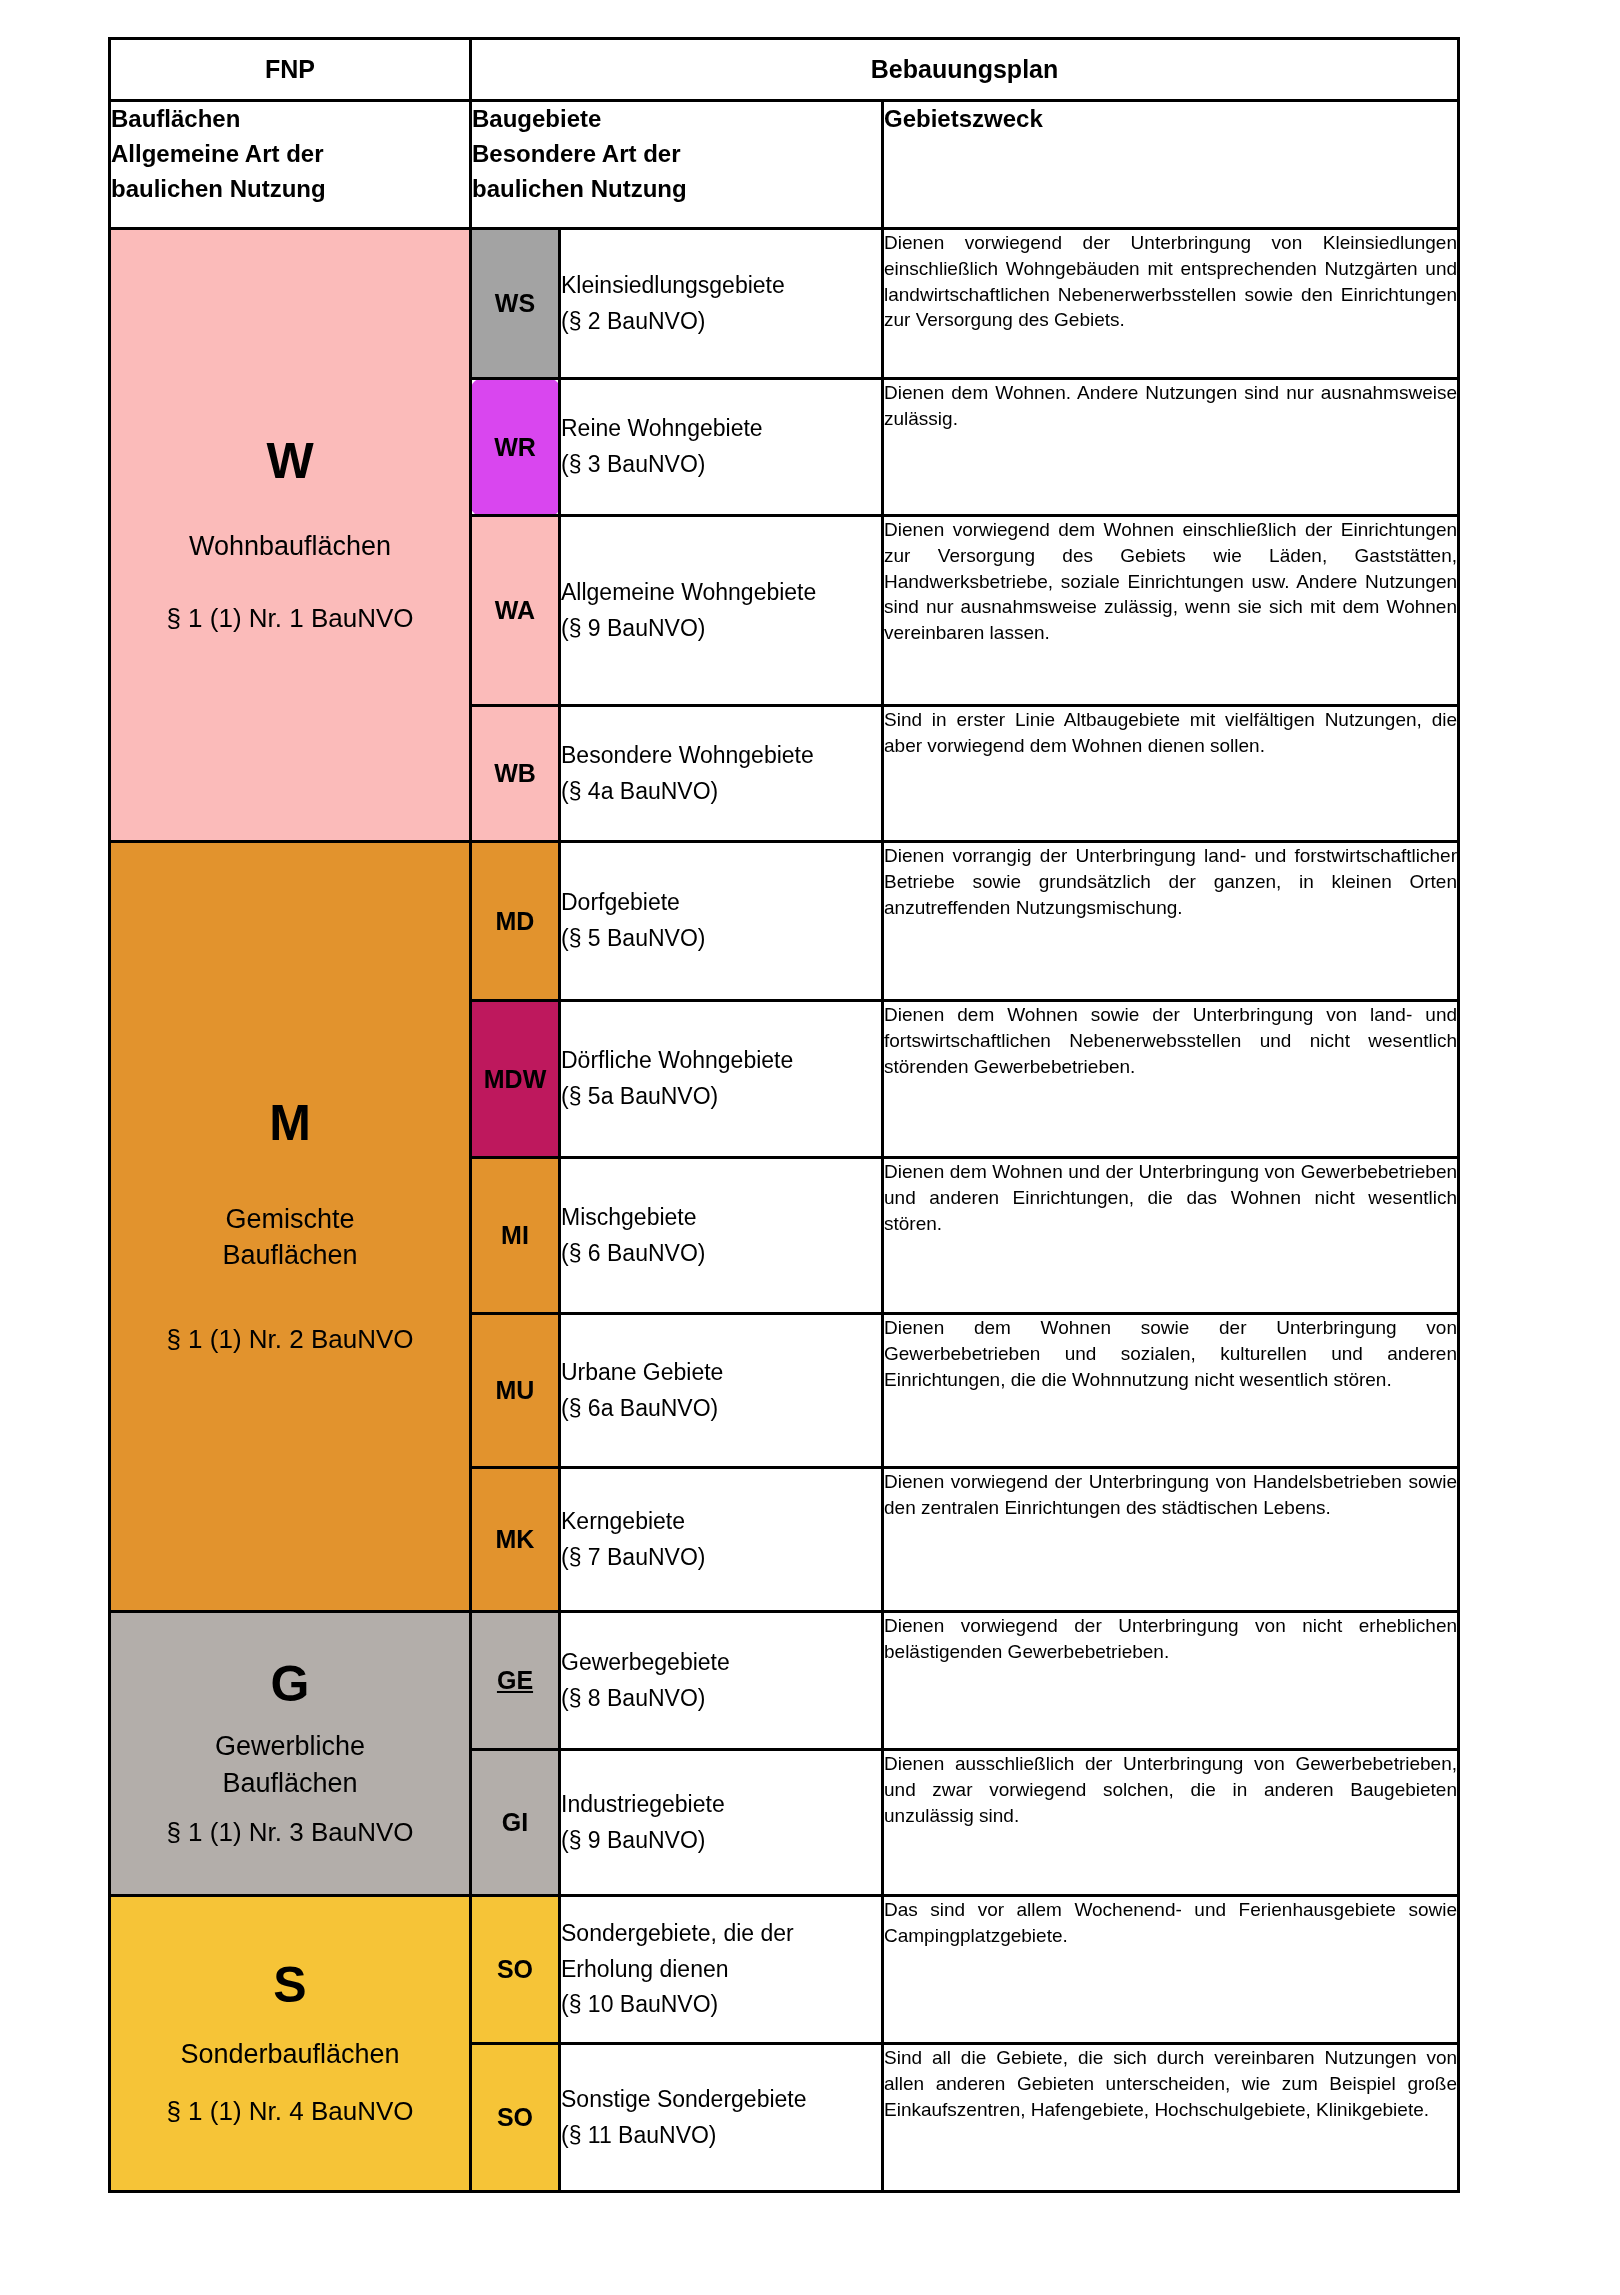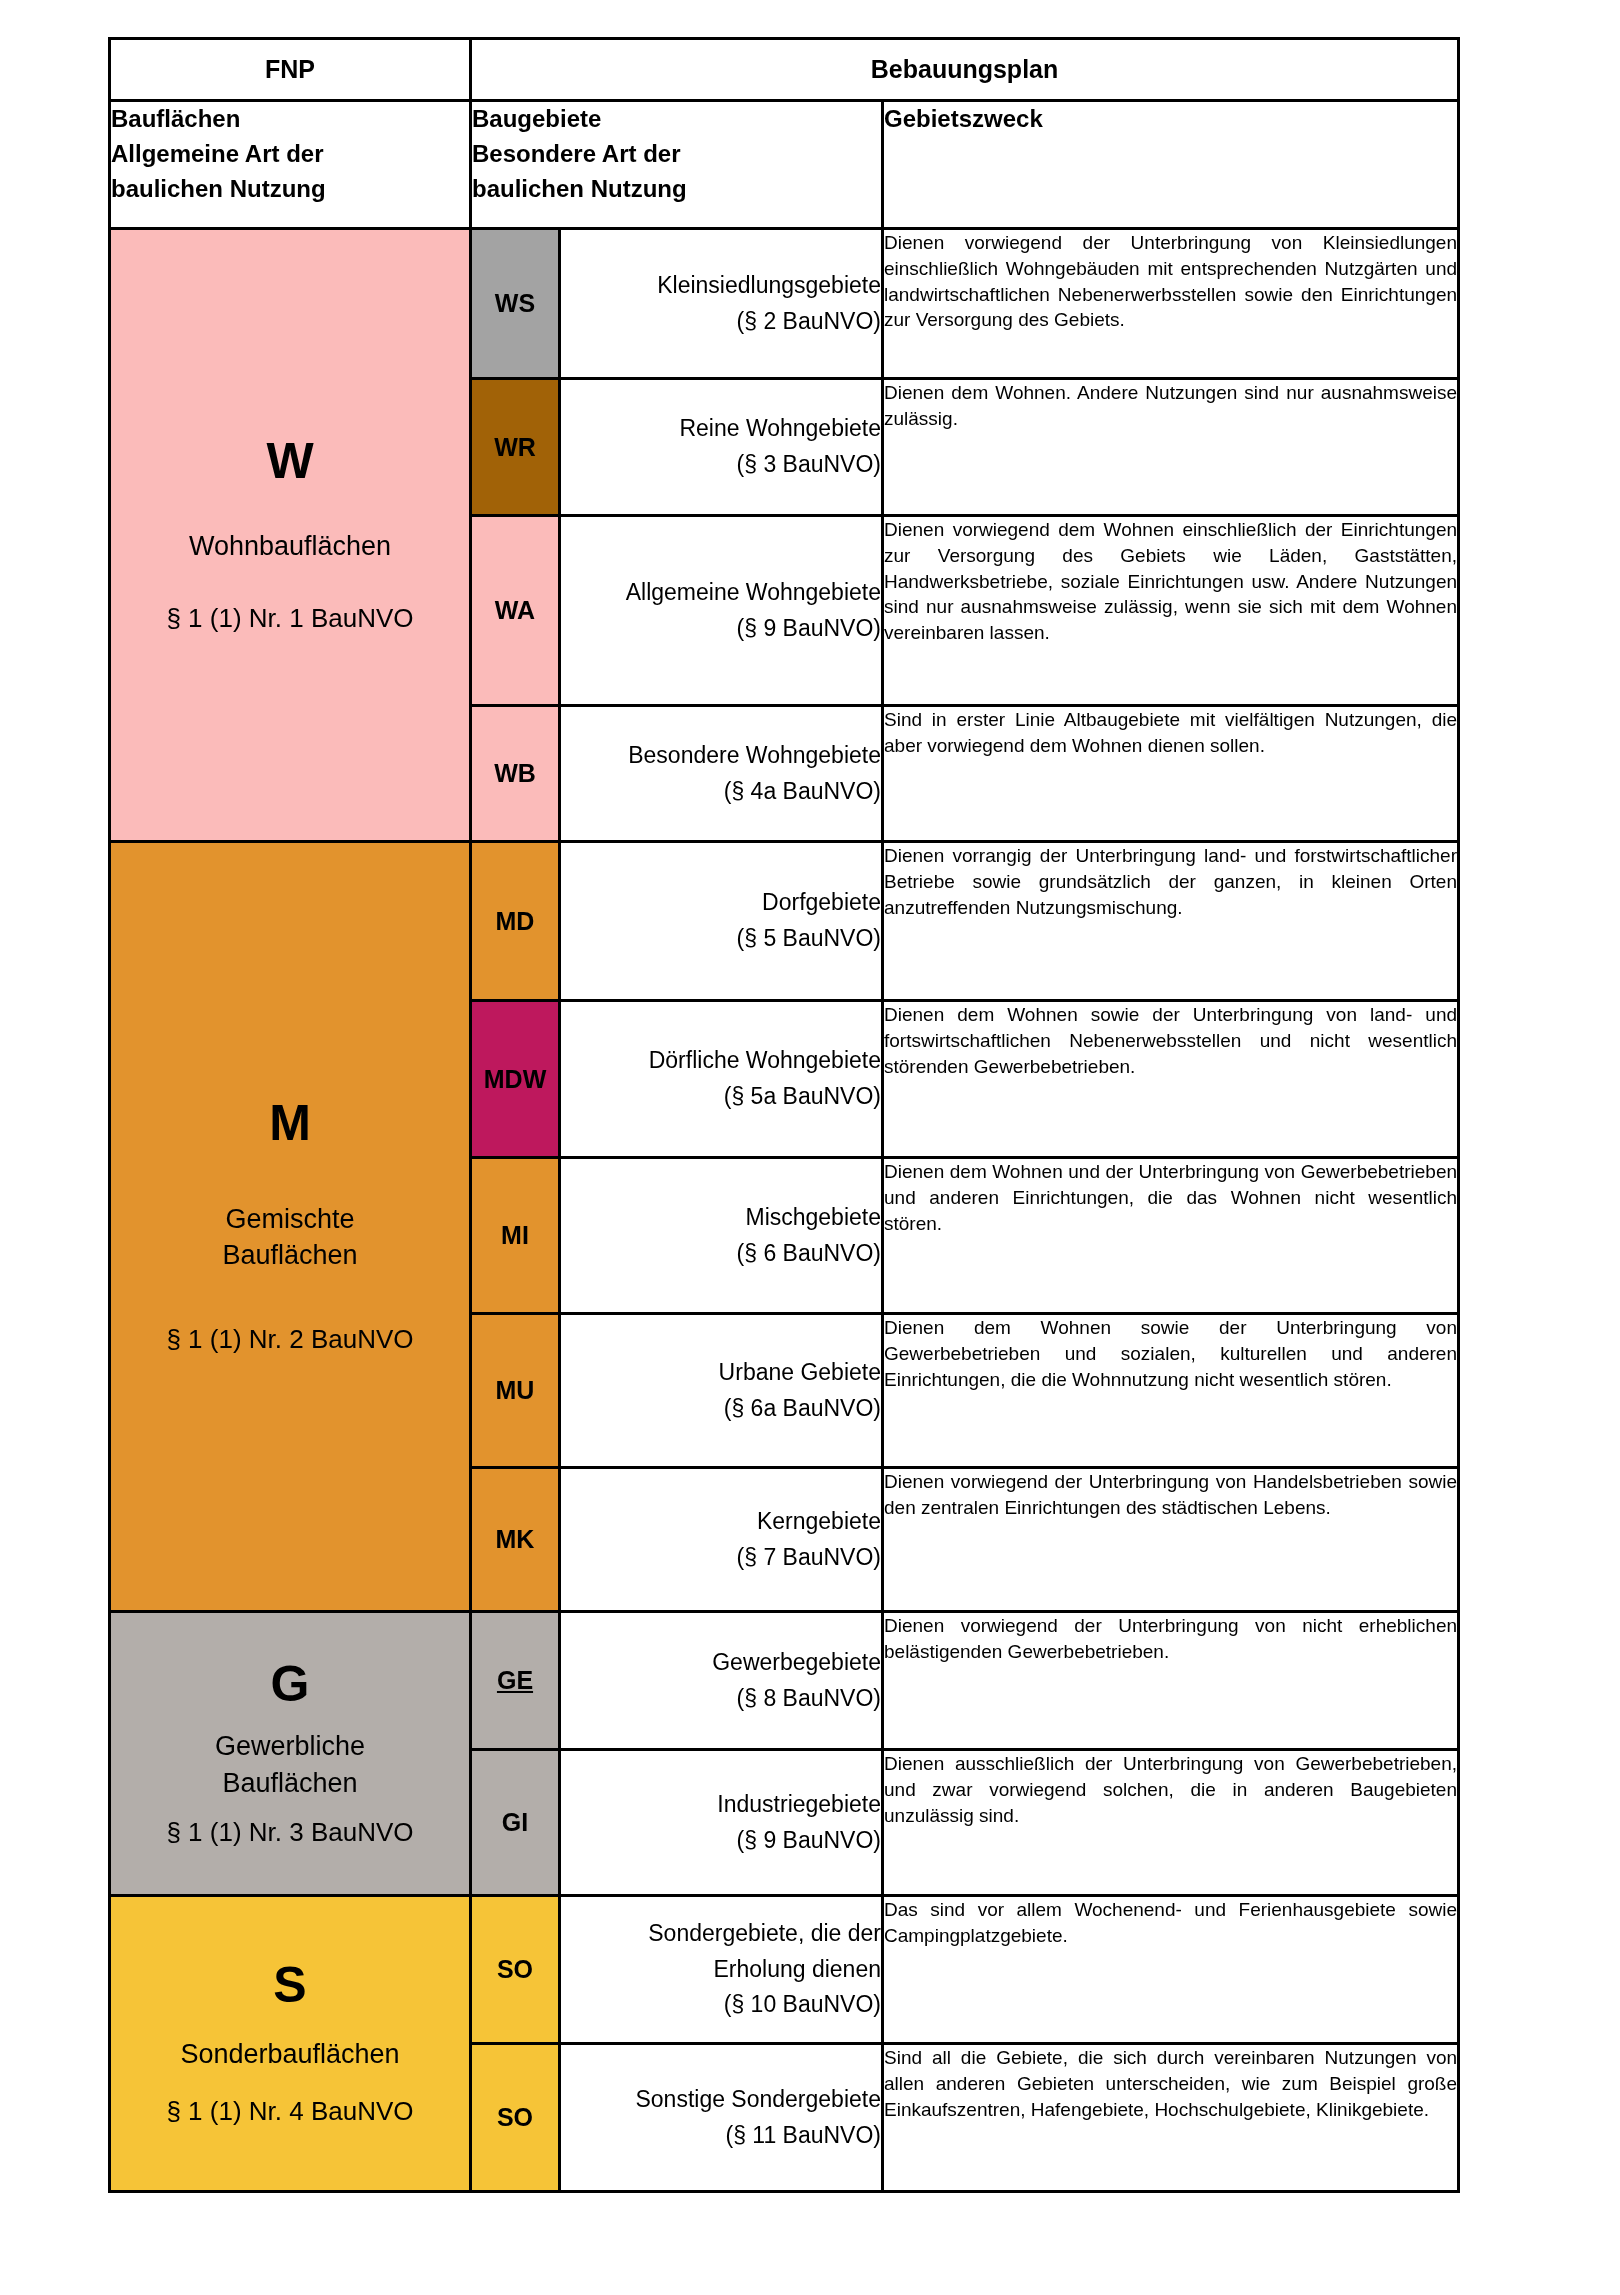--- a/index.html
+++ b/index.html
@@ -100,21 +100,21 @@
   .gap-s .sec-title   { margin-bottom: 24px; }
 
   td.code-cell {
     text-align: center;
     vertical-align: middle;
     font-weight: bold;
     font-size: 25px;
   }
   td.name-cell {
     background: #fff;
-    text-align: right;
+    text-align: left;
     vertical-align: middle;
     font-size: 23px;
     line-height: 1.55;
     white-space: pre-line;
   }
   td.purpose-cell {
     background: #fff;
     text-align: justify;
     vertical-align: top;
     font-size: 19px;
@@ -156,21 +156,21 @@
         <div class="sec-title">Wohnbauflächen</div>
         <div class="sec-law">§ 1 (1) Nr. 1 BauNVO</div>
       </div>
     </td>
     <td class="code-cell" style="background-color: #a3a3a3;">WS</td>
     <td class="name-cell">Kleinsiedlungsgebiete
 (§ 2 BauNVO)</td>
     <td class="purpose-cell">Dienen vorwiegend der Unterbringung von Kleinsiedlungen einschließlich Wohngebäuden mit entsprechenden Nutzgärten und landwirtschaftlichen Nebenerwerbsstellen sowie den Einrichtungen zur Versorgung des Gebiets.</td>
   </tr>
   <tr class="wr">
-    <td class="code-cell" style="background-color: #a16207;">WR</td>
+    <td class="code-cell" style="background-color: #d946ef; border-radius: 10px;">WR</td>
     <td class="name-cell">Reine Wohngebiete
 (§ 3 BauNVO)</td>
     <td class="purpose-cell">Dienen dem Wohnen. Andere Nutzungen sind nur ausnahmsweise zulässig.</td>
   </tr>
   <tr class="wa">
     <td class="code-cell" style="background-color: rgb(251, 187, 186);">WA</td>
     <td class="name-cell">Allgemeine Wohngebiete
 (§ 9 BauNVO)</td>
     <td class="purpose-cell">Dienen vorwiegend dem Wohnen einschließlich der Einrichtungen zur Versorgung des Gebiets wie Läden, Gaststätten, Handwerksbetriebe, soziale Einrichtungen usw. Andere Nutzungen sind nur ausnahmsweise zulässig, wenn sie sich mit dem Wohnen vereinbaren lassen.</td>
   </tr>

